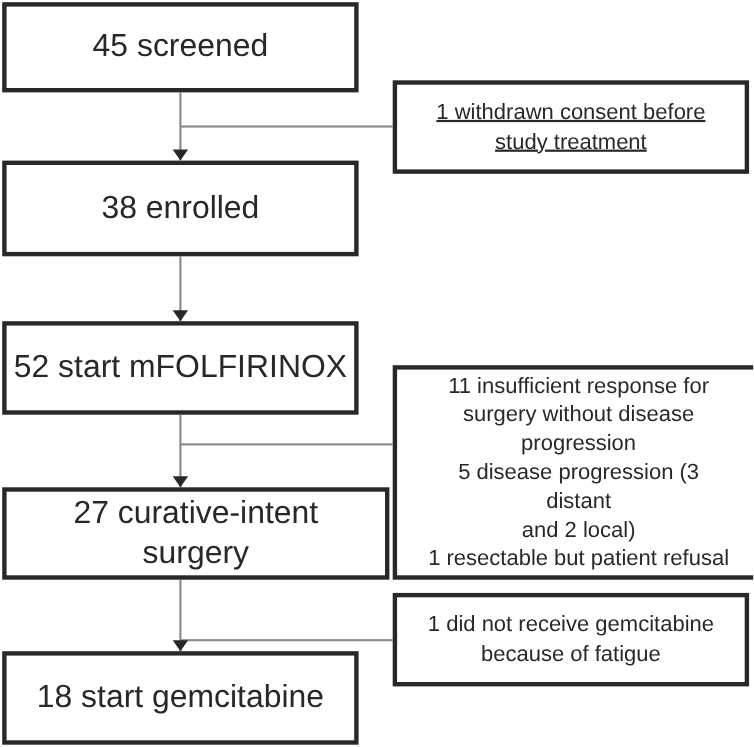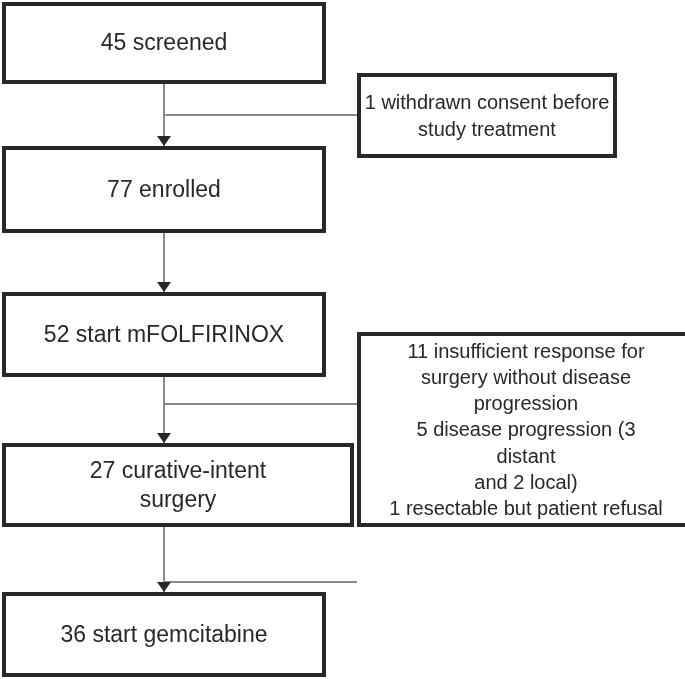--- a/index.html
+++ b/index.html
@@ -24,32 +24,32 @@
     display: flex;
     align-items: center;
     justify-content: center;
     text-align: center;
     z-index: 2;
   }
   .box-label {
     white-space: pre-line;
     line-height: 1.28;
   }
-  .main-box .box-label { font-size: 23px; }
+  .main-box .box-label { font-size: 29px; }
   .side-box .box-label { font-size: 20px; line-height: 1.31; }
 
   
   .b1 { left: 2px;  top: 2px;   width: 324px; height: 82px; }
   .b2 { left: 2px;  top: 146px; width: 324px; height: 87px; }
   .b3 { left: 2px;  top: 292px; width: 324px; height: 85px; }
   .b4 { left: 2px;  top: 443px; width: 352px; height: 84px; }
   .b5 { left: 2px;  top: 592px; width: 324px; height: 85px; }
 
   
-  .r1 { left: 357px; top: 73px;  width: 260px; height: 85px; }
+  .r1 { left: 357px; top: 73px;  width: 324px; height: 85px; text-decoration: underline; }
   .r2 { left: 357px; top: 332px; width: 338px; height: 195px; padding: 4px 24px; }
   .r3 { left: 357px; top: 539px; width: 324px; height: 85px; }
 
   
   .vline {
     position: absolute;
     width: 1.5px;
     background: #8c8c8c;
     left: 163.2px;
     z-index: 1;
@@ -90,50 +90,54 @@
 </head>
 <body>
 
 <div class="canvas">
 
   <div class="box main-box b1">
     <span class="box-label">45 screened</span>
   </div>
 
   <div class="box main-box b2">
-    <span class="box-label">77 enrolled</span>
+    <span class="box-label">38 enrolled</span>
   </div>
 
   <div class="box main-box b3">
     <span class="box-label">52 start mFOLFIRINOX</span>
   </div>
 
   <div class="box main-box b4">
     <span class="box-label">27 curative-intent
 surgery</span>
   </div>
 
   <div class="box main-box b5">
-    <span class="box-label">36 start gemcitabine</span>
+    <span class="box-label">18 start gemcitabine</span>
   </div>
 
   <div class="box side-box r1">
     <span class="box-label">1 withdrawn consent before
 study treatment</span>
   </div>
 
   <div class="box side-box r2">
     <span class="box-label">11 insufficient response for
 surgery without disease
 progression
 5 disease progression (3 distant
 and 2 local)
 1 resectable but patient refusal</span>
   </div>
 
+  <div class="box side-box r3">
+    <span class="box-label">1 did not receive gemcitabine
+because of fatigue</span>
+  </div>
 
   <div class="vline v1"></div>
   <div class="vline v2"></div>
   <div class="vline v3"></div>
   <div class="vline v4"></div>
 
   <div class="hline h1"></div>
   <div class="hline h2"></div>
   <div class="hline h3"></div>
 

